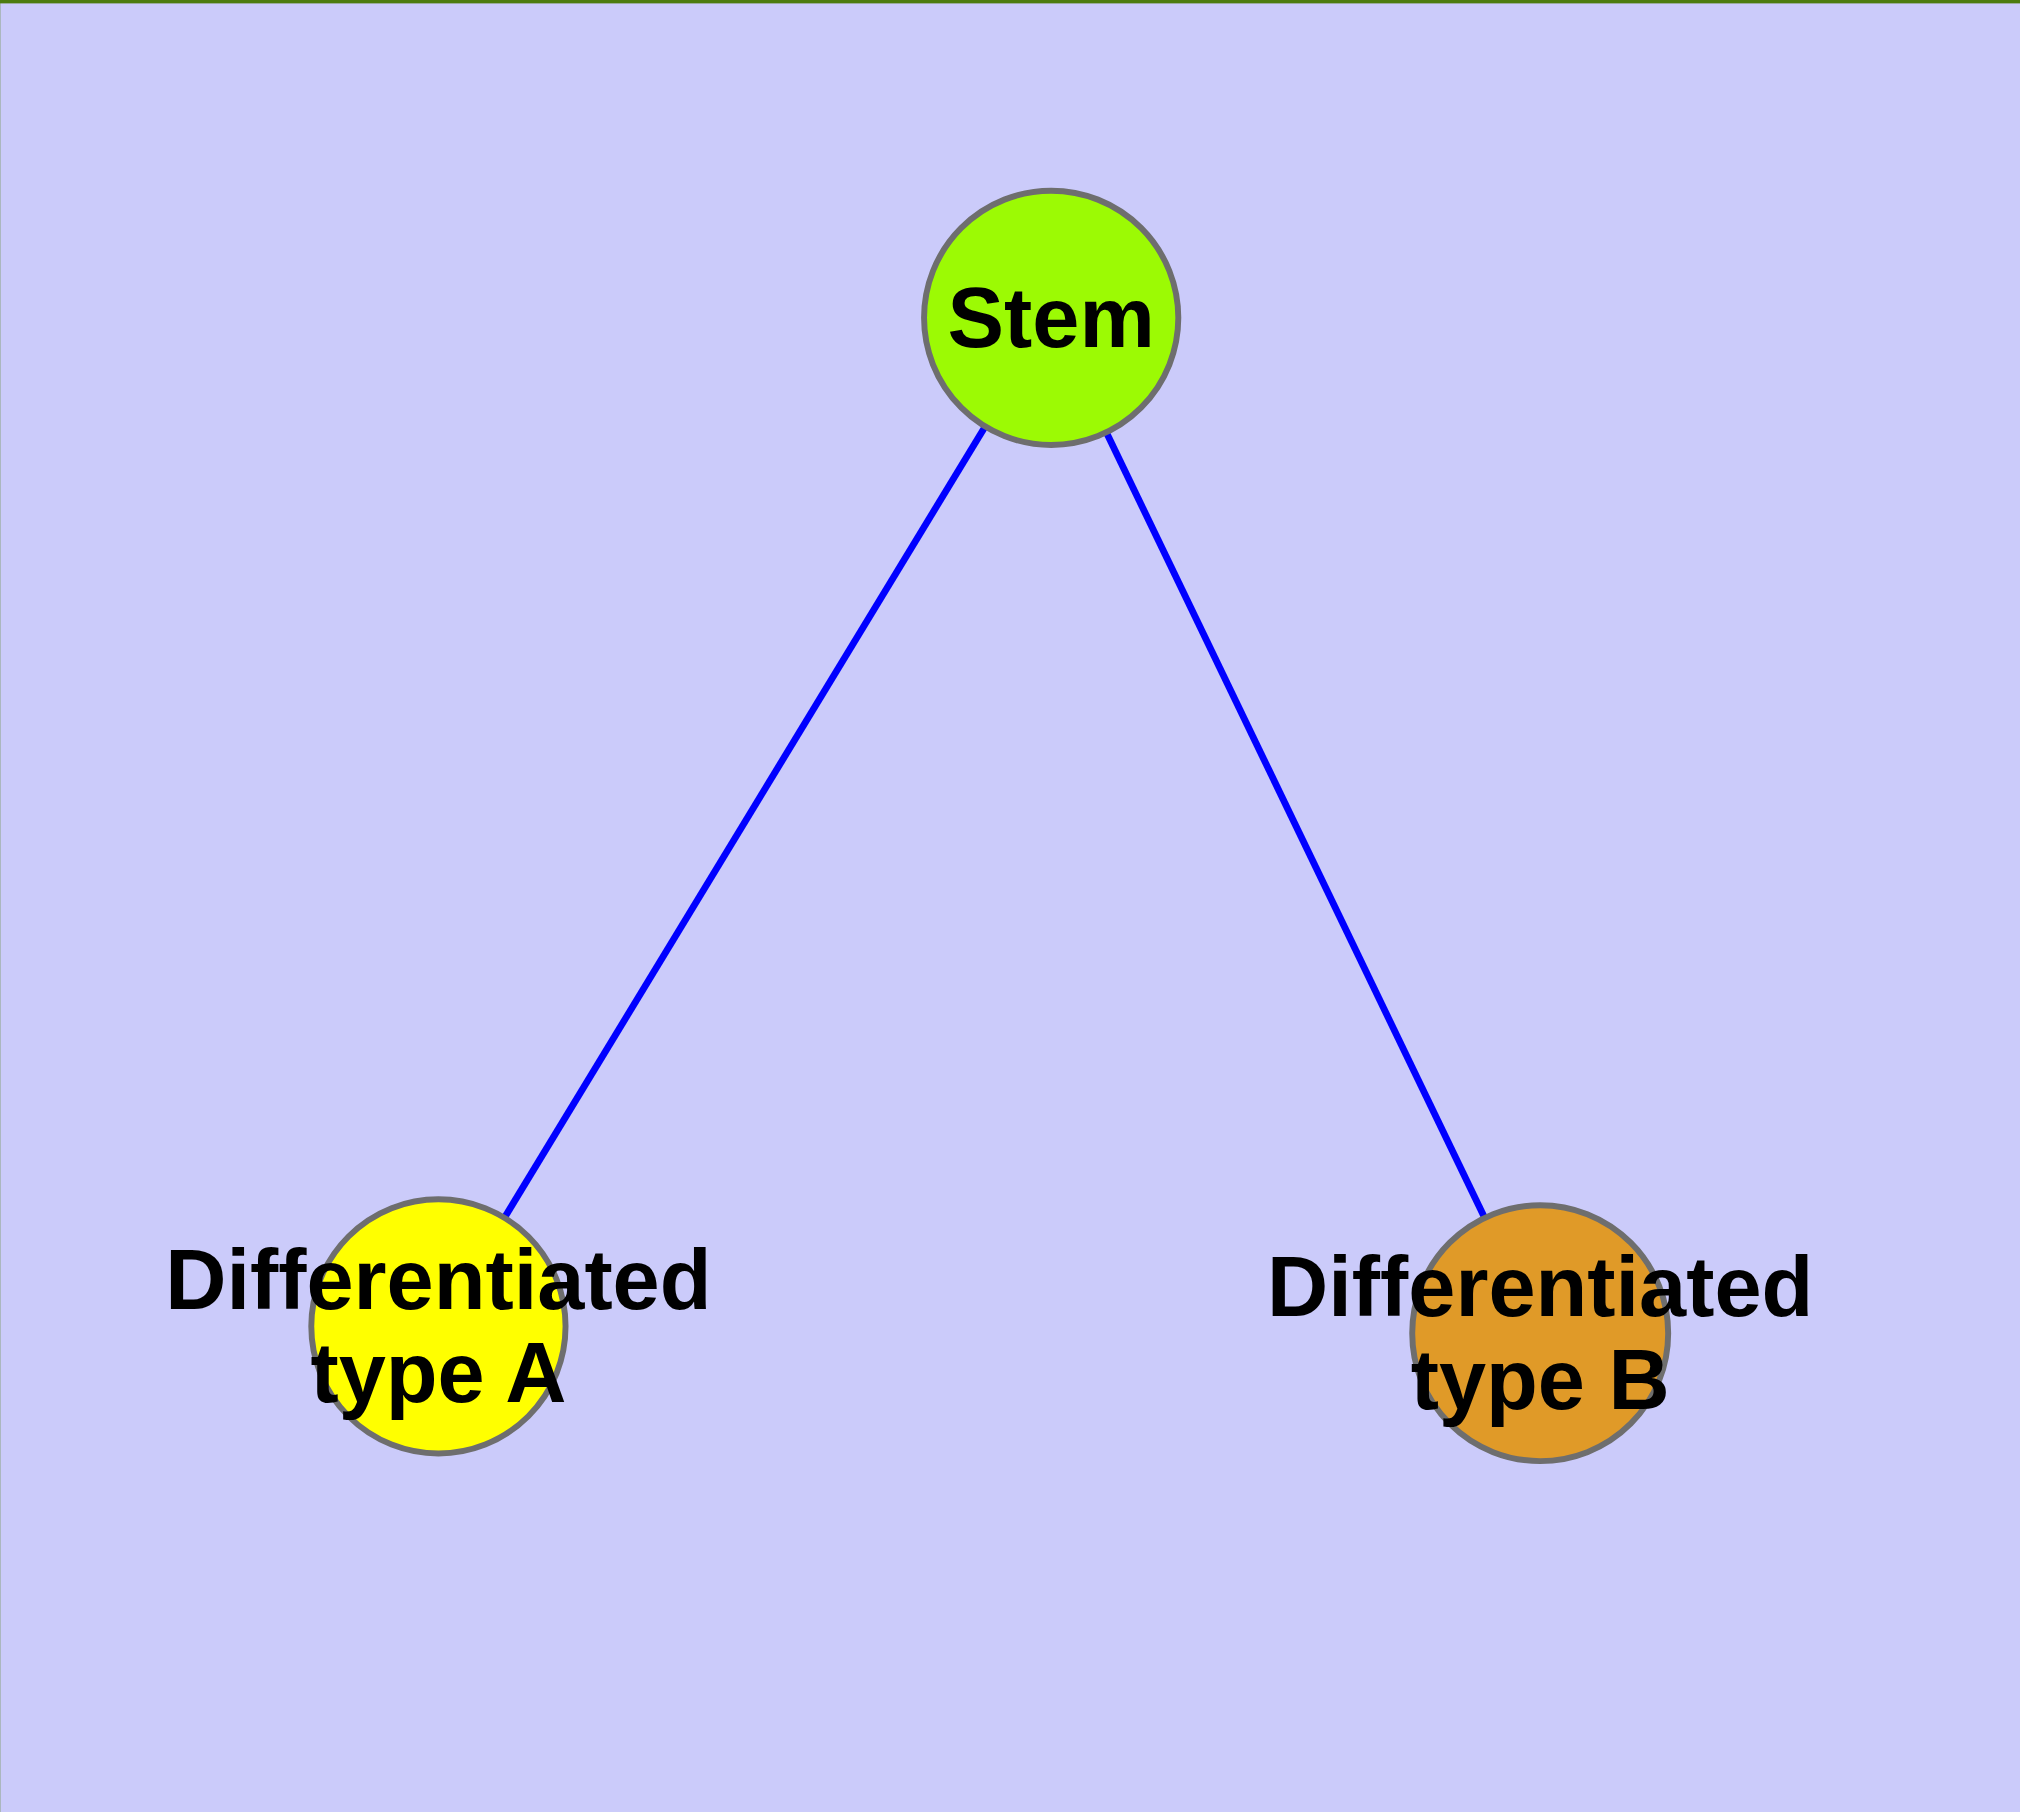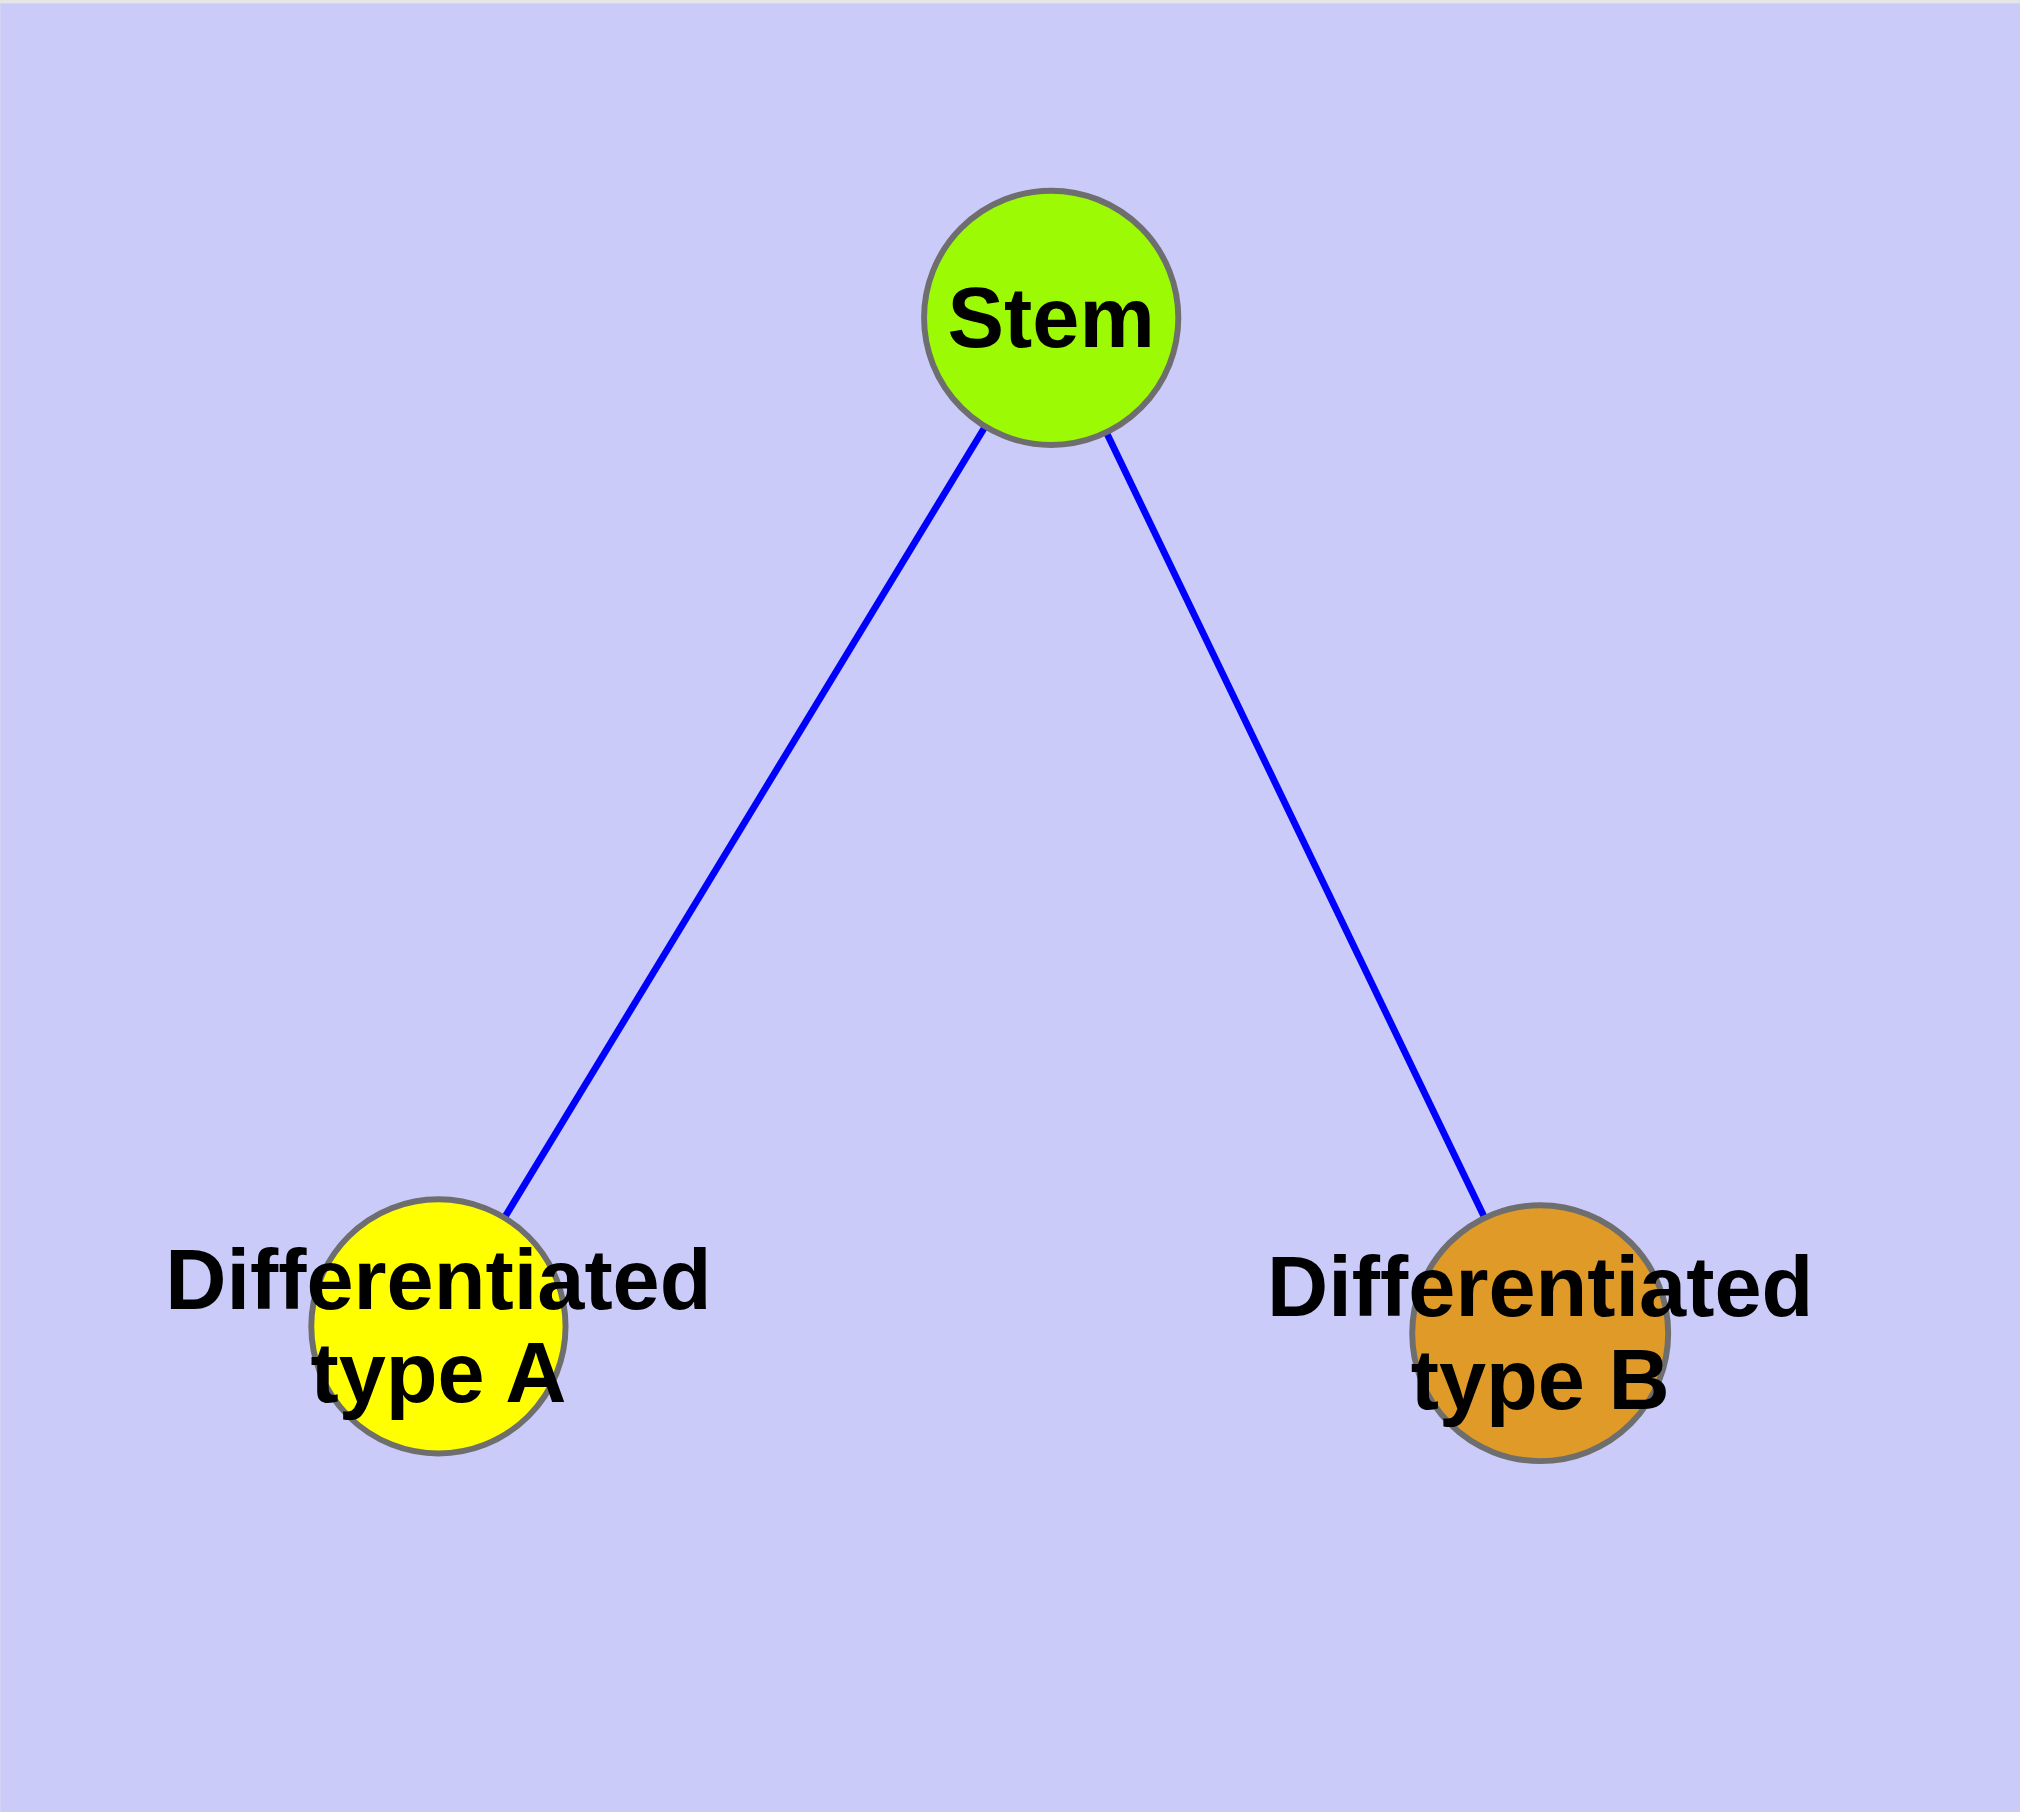--- a/index.html
+++ b/index.html
@@ -31,21 +31,21 @@
     font-size: 100px;
     fill: #000000;
     text-anchor: middle;
     dominant-baseline: auto;
     paint-order: normal;
   }
 </style>
 </head>
 <body style="background: rgb(255, 255, 255);">
 
-<div id="graph-canvas" style="background: #e5e5e5;">
+<div id="graph-canvas" style="background: #4d7c0f;">
   <svg id="graph-svg" width="2021" height="1812" viewBox="0 0 2384 2138">
     <rect id="bg-rect" x="0" y="4" width="2384" height="2134" fill="#CBCBFA"></rect>
     <g id="edges-layer">
         <line x1="1240" y1="375" x2="517" y2="1565" stroke="#0000FF" stroke-width="8" stroke-linecap="butt"></line>
         <line x1="1240" y1="375" x2="1817" y2="1573" stroke="#0000FF" stroke-width="8" stroke-linecap="butt"></line>
       </g>
     <g id="nodes-layer">
         <circle cx="1240" cy="375" r="150" fill="#9CFA04" stroke="#6E6E6E" stroke-width="7"></circle>
         <circle cx="517" cy="1565" r="150" fill="#FFFF00" stroke="#6E6E6E" stroke-width="7"></circle>
         <circle cx="1817" cy="1573" r="151" fill="#E09A28" stroke="#6E6E6E" stroke-width="7"></circle>

